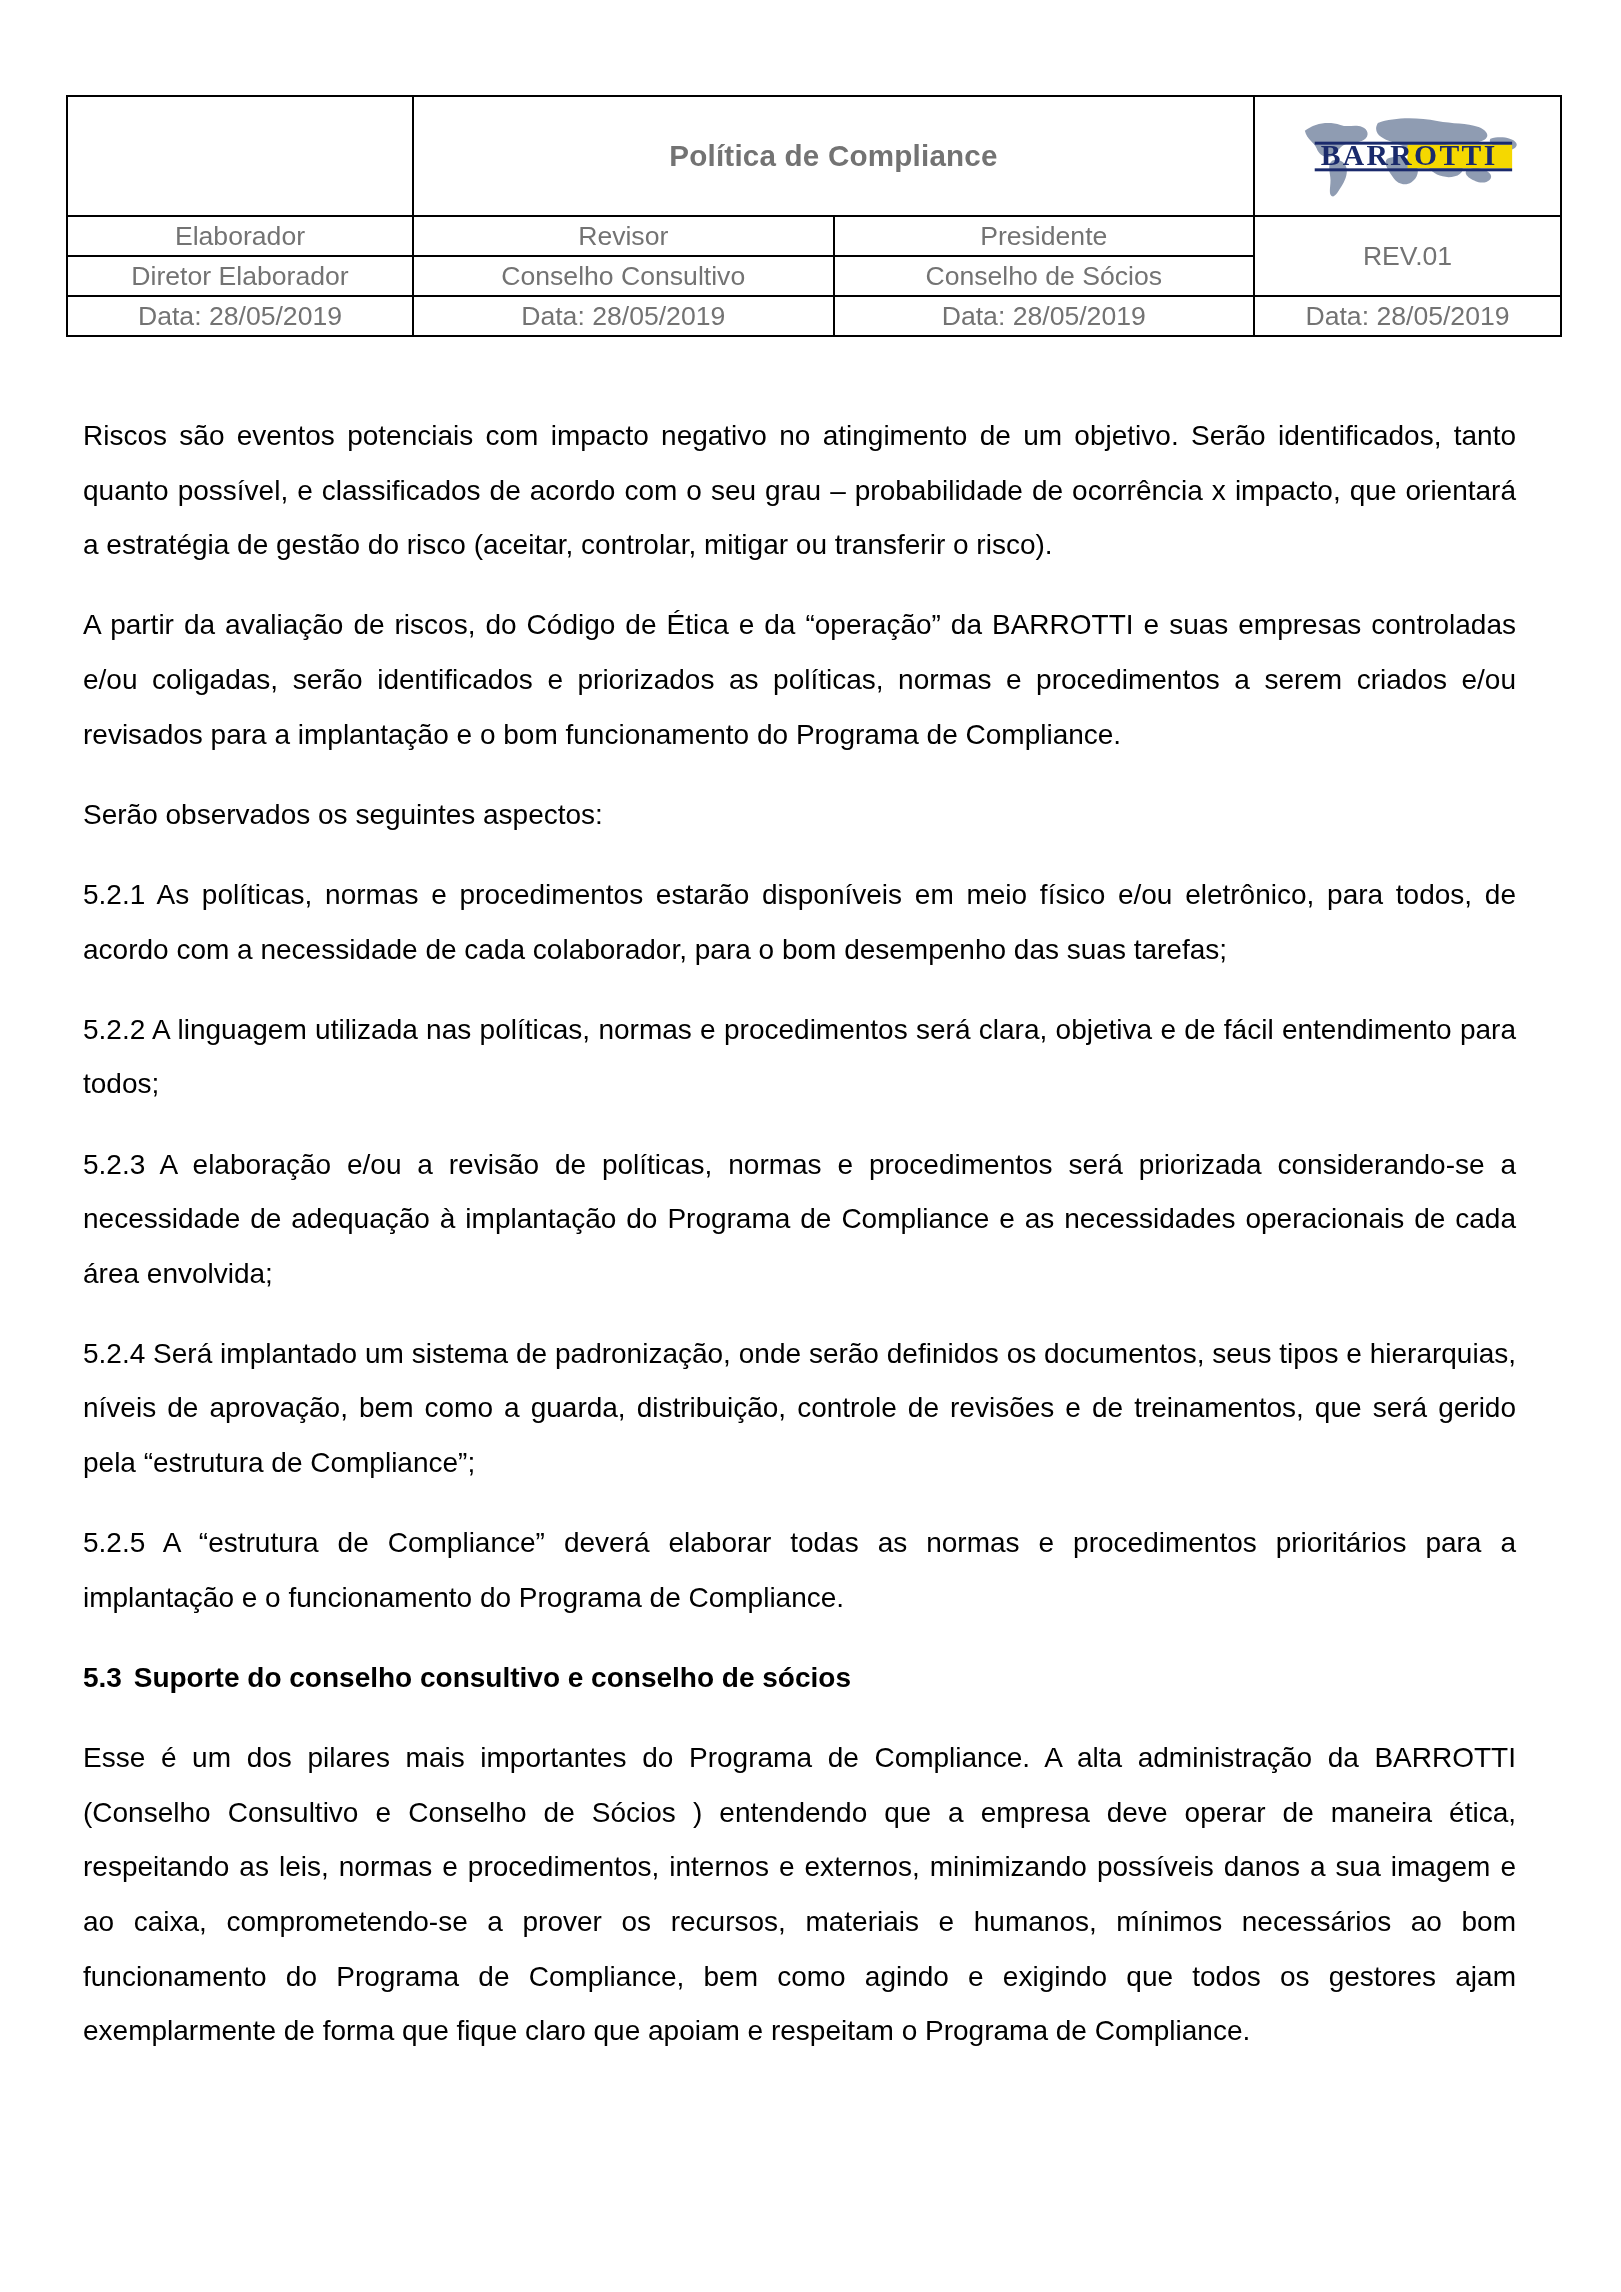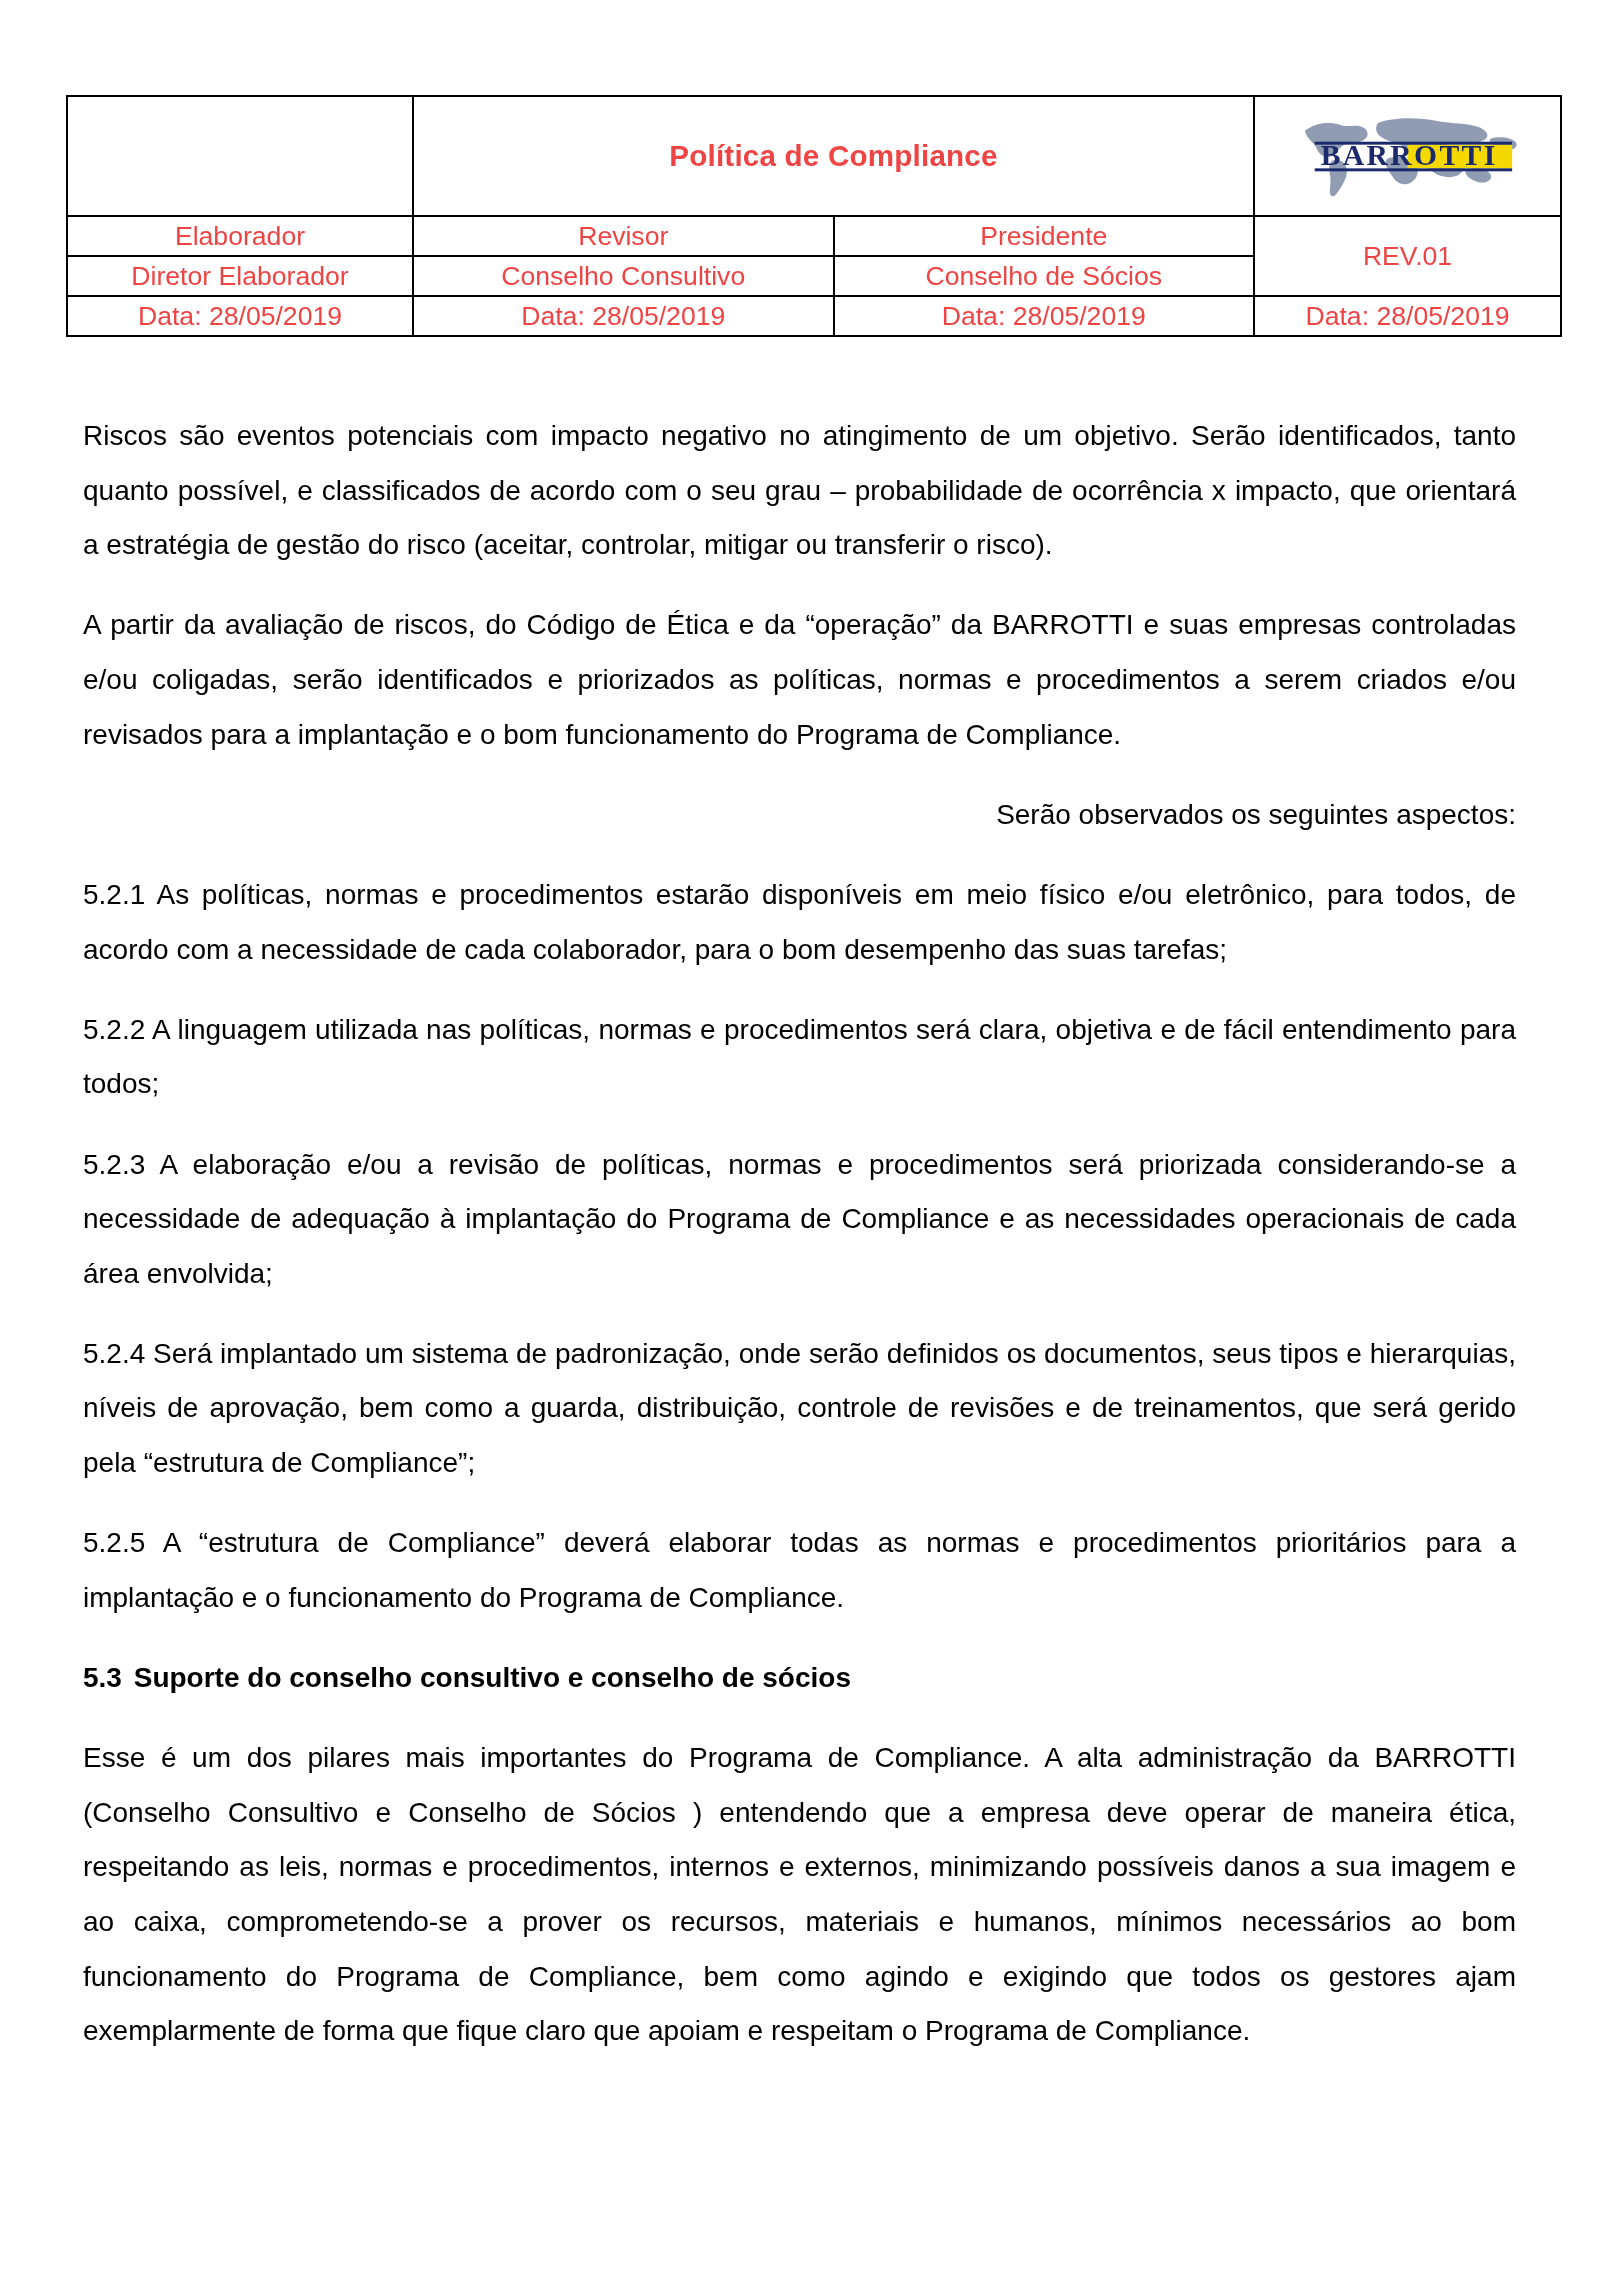--- a/index.html
+++ b/index.html
@@ -27,21 +27,21 @@
     width: 1496px;
     border-collapse: collapse;
     table-layout: fixed;
   }
   .header-table td {
     border: 2px solid #000000;
     padding: 0;
     text-align: center;
     vertical-align: middle;
     font-size: 26.6px;
-    color: #ef4444;
+    color: #737373;
     line-height: 1.15;
   }
   .cell-blank  { width: 344px; height: 118px; }
   .cell-logo   { width: 305px; margin-left: 36px; }
 
   .doc-title {
     font-size: 29.6px;
     font-weight: bold;
     letter-spacing: 0.2px;
   }
@@ -70,21 +70,21 @@
     width: 1433px;
   }
   p.para {
     margin: 0 0 25.6px 0;
     font-size: 28px;
     line-height: 1.95;
     text-align: justify;
     text-justify: inter-word;
     color: #000000;
   }
-  p.para.left { text-align: right; margin-left: 16px; }
+  p.para.left { text-align: left; }
   h2.sec {
     margin: 23.6px 0 25.6px 0;
     font-size: 28px;
     font-weight: bold;
     line-height: 1.95;
     color: #000000;
   }
   h2.sec .num { margin-right: 11.8px; }
 
   

